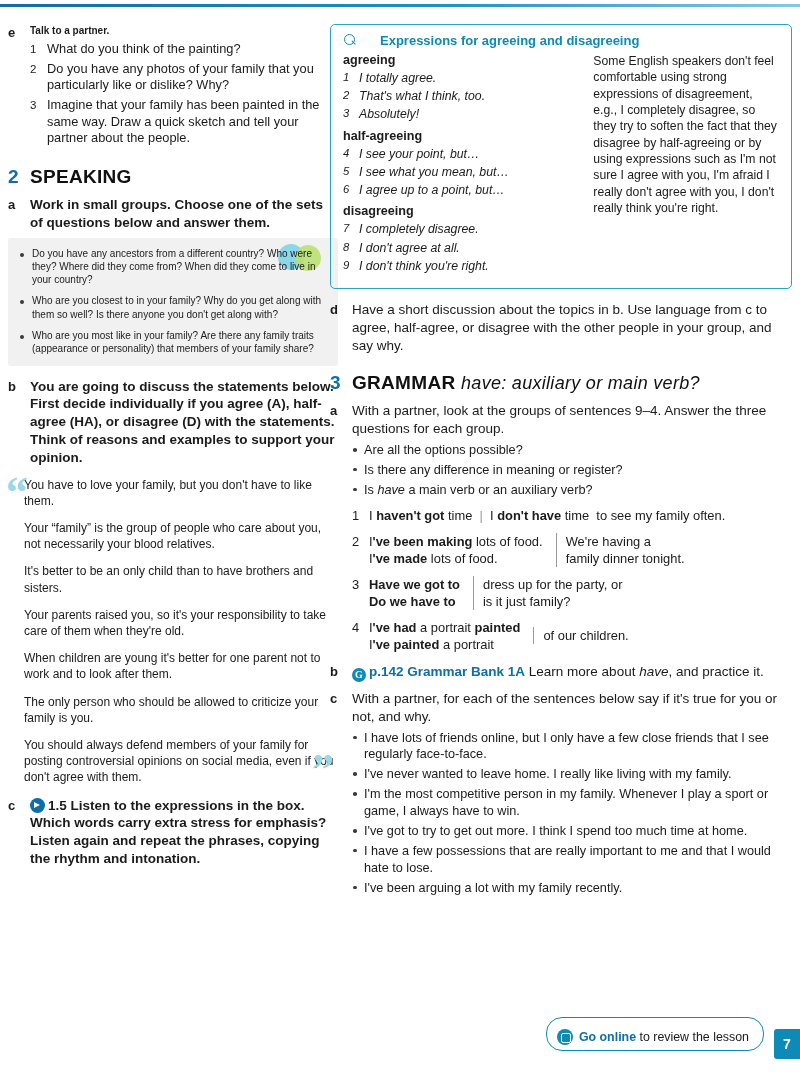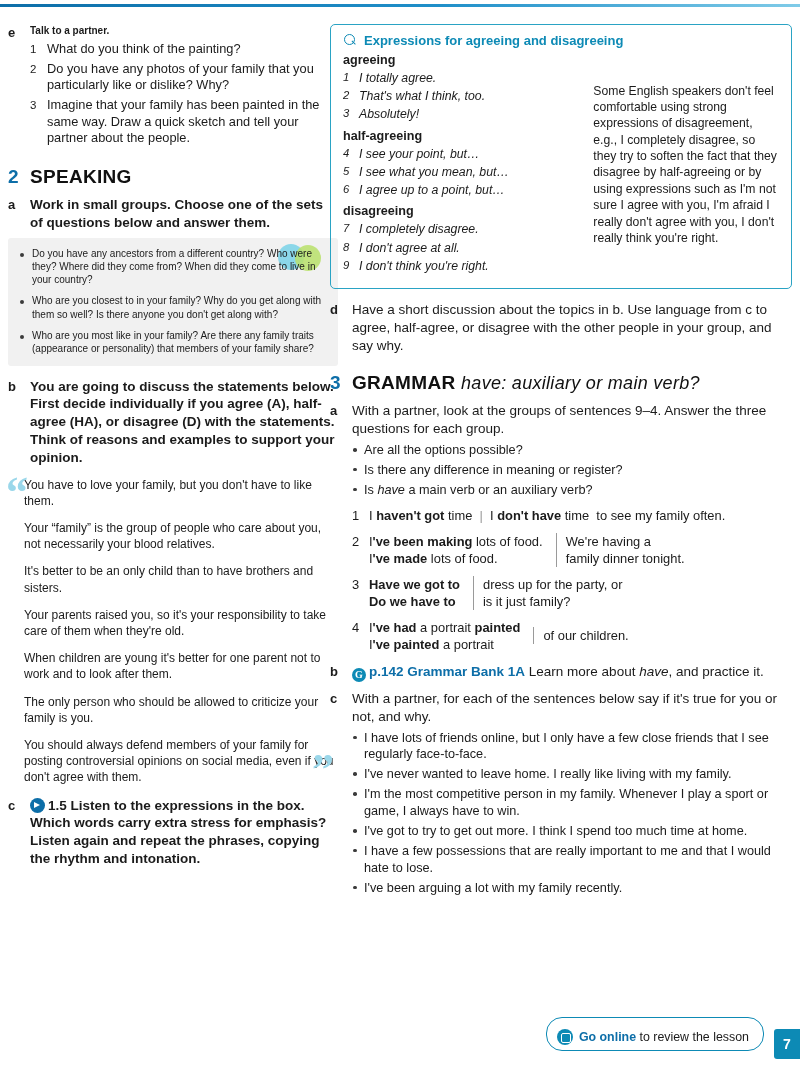--- a/index.html
+++ b/index.html
@@ -116,35 +116,35 @@
   }
 
   
   .expr-box{
     border:1.6px solid #2aa3c4;
     border-radius:5px;
     padding:8px 12px 12px 12px;
     position:relative;
   }
   .expr-head{
-    display:flex;align-items:center;gap:8px;margin-bottom:5px;
+    display:flex;align-items:center;gap:24px;margin-bottom:5px;
   }
   .expr-head .ttl{
     color:#0d8ab5;font-weight:bold;font-size:13px;
   }
   .bulb{
     width:13px;height:13px;position:relative;flex:0 0 13px;
   }
   .bulb:before{
     content:"";position:absolute;left:1px;top:0;width:9px;height:9px;border:1.4px solid #0d8ab5;border-radius:50%;
   }
   .bulb:after{
     content:"";position:absolute;left:8px;top:8px;width:5px;height:1.4px;background:#0d8ab5;transform:rotate(45deg);
   }
-  .expr-cols{display:flex;gap:14px;align-items:center;}
+  .expr-cols{display:flex;gap:14px;}
   .expr-left{flex:1 1 56%;}
   .expr-right{flex:1 1 44%;font-size:12.2px;line-height:1.34;}
   .grp-title{font-weight:bold;font-size:12.6px;margin:6px 0 3px 0;}
   .grp-title.first{margin-top:0;}
   .expr-list{margin:0;padding:0;list-style:none;}
   .expr-list li{display:flex;font-size:12.3px;line-height:1.32;margin-bottom:2px;}
   .expr-list li .n{width:16px;flex:0 0 16px;font-style:italic;font-size:11.3px;}
   .expr-list li .t{font-style:italic;}
 
   

